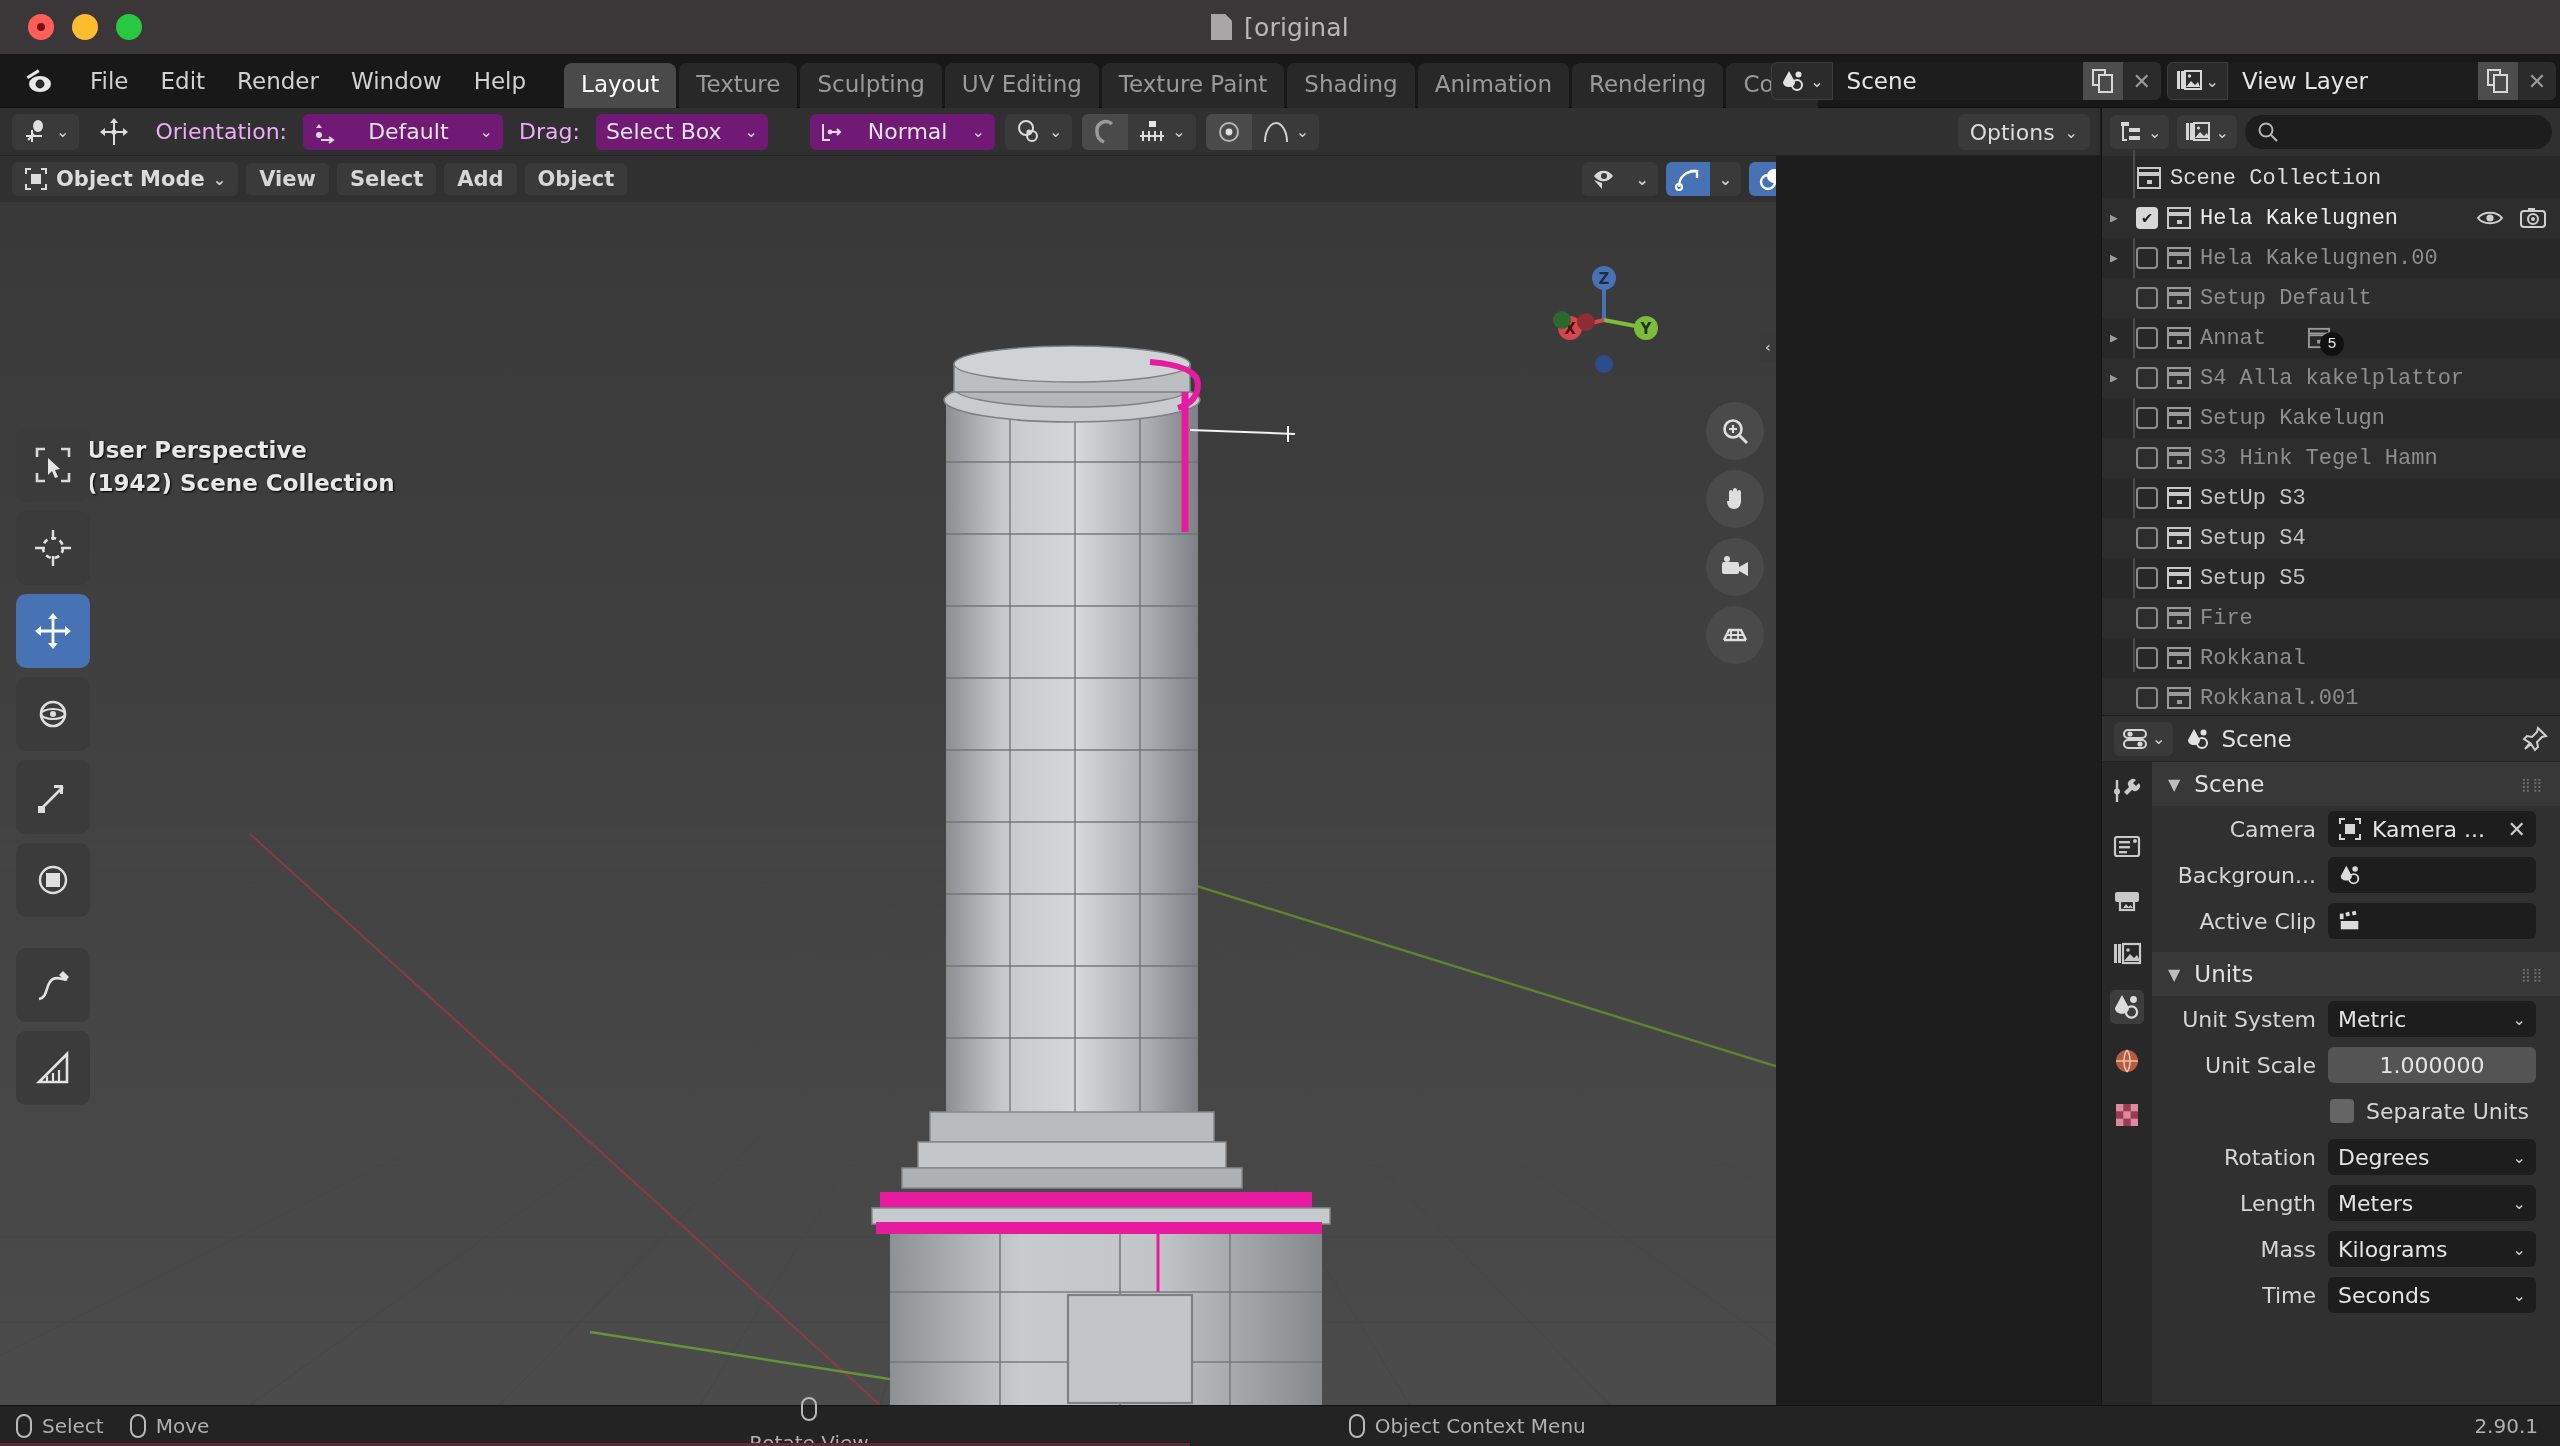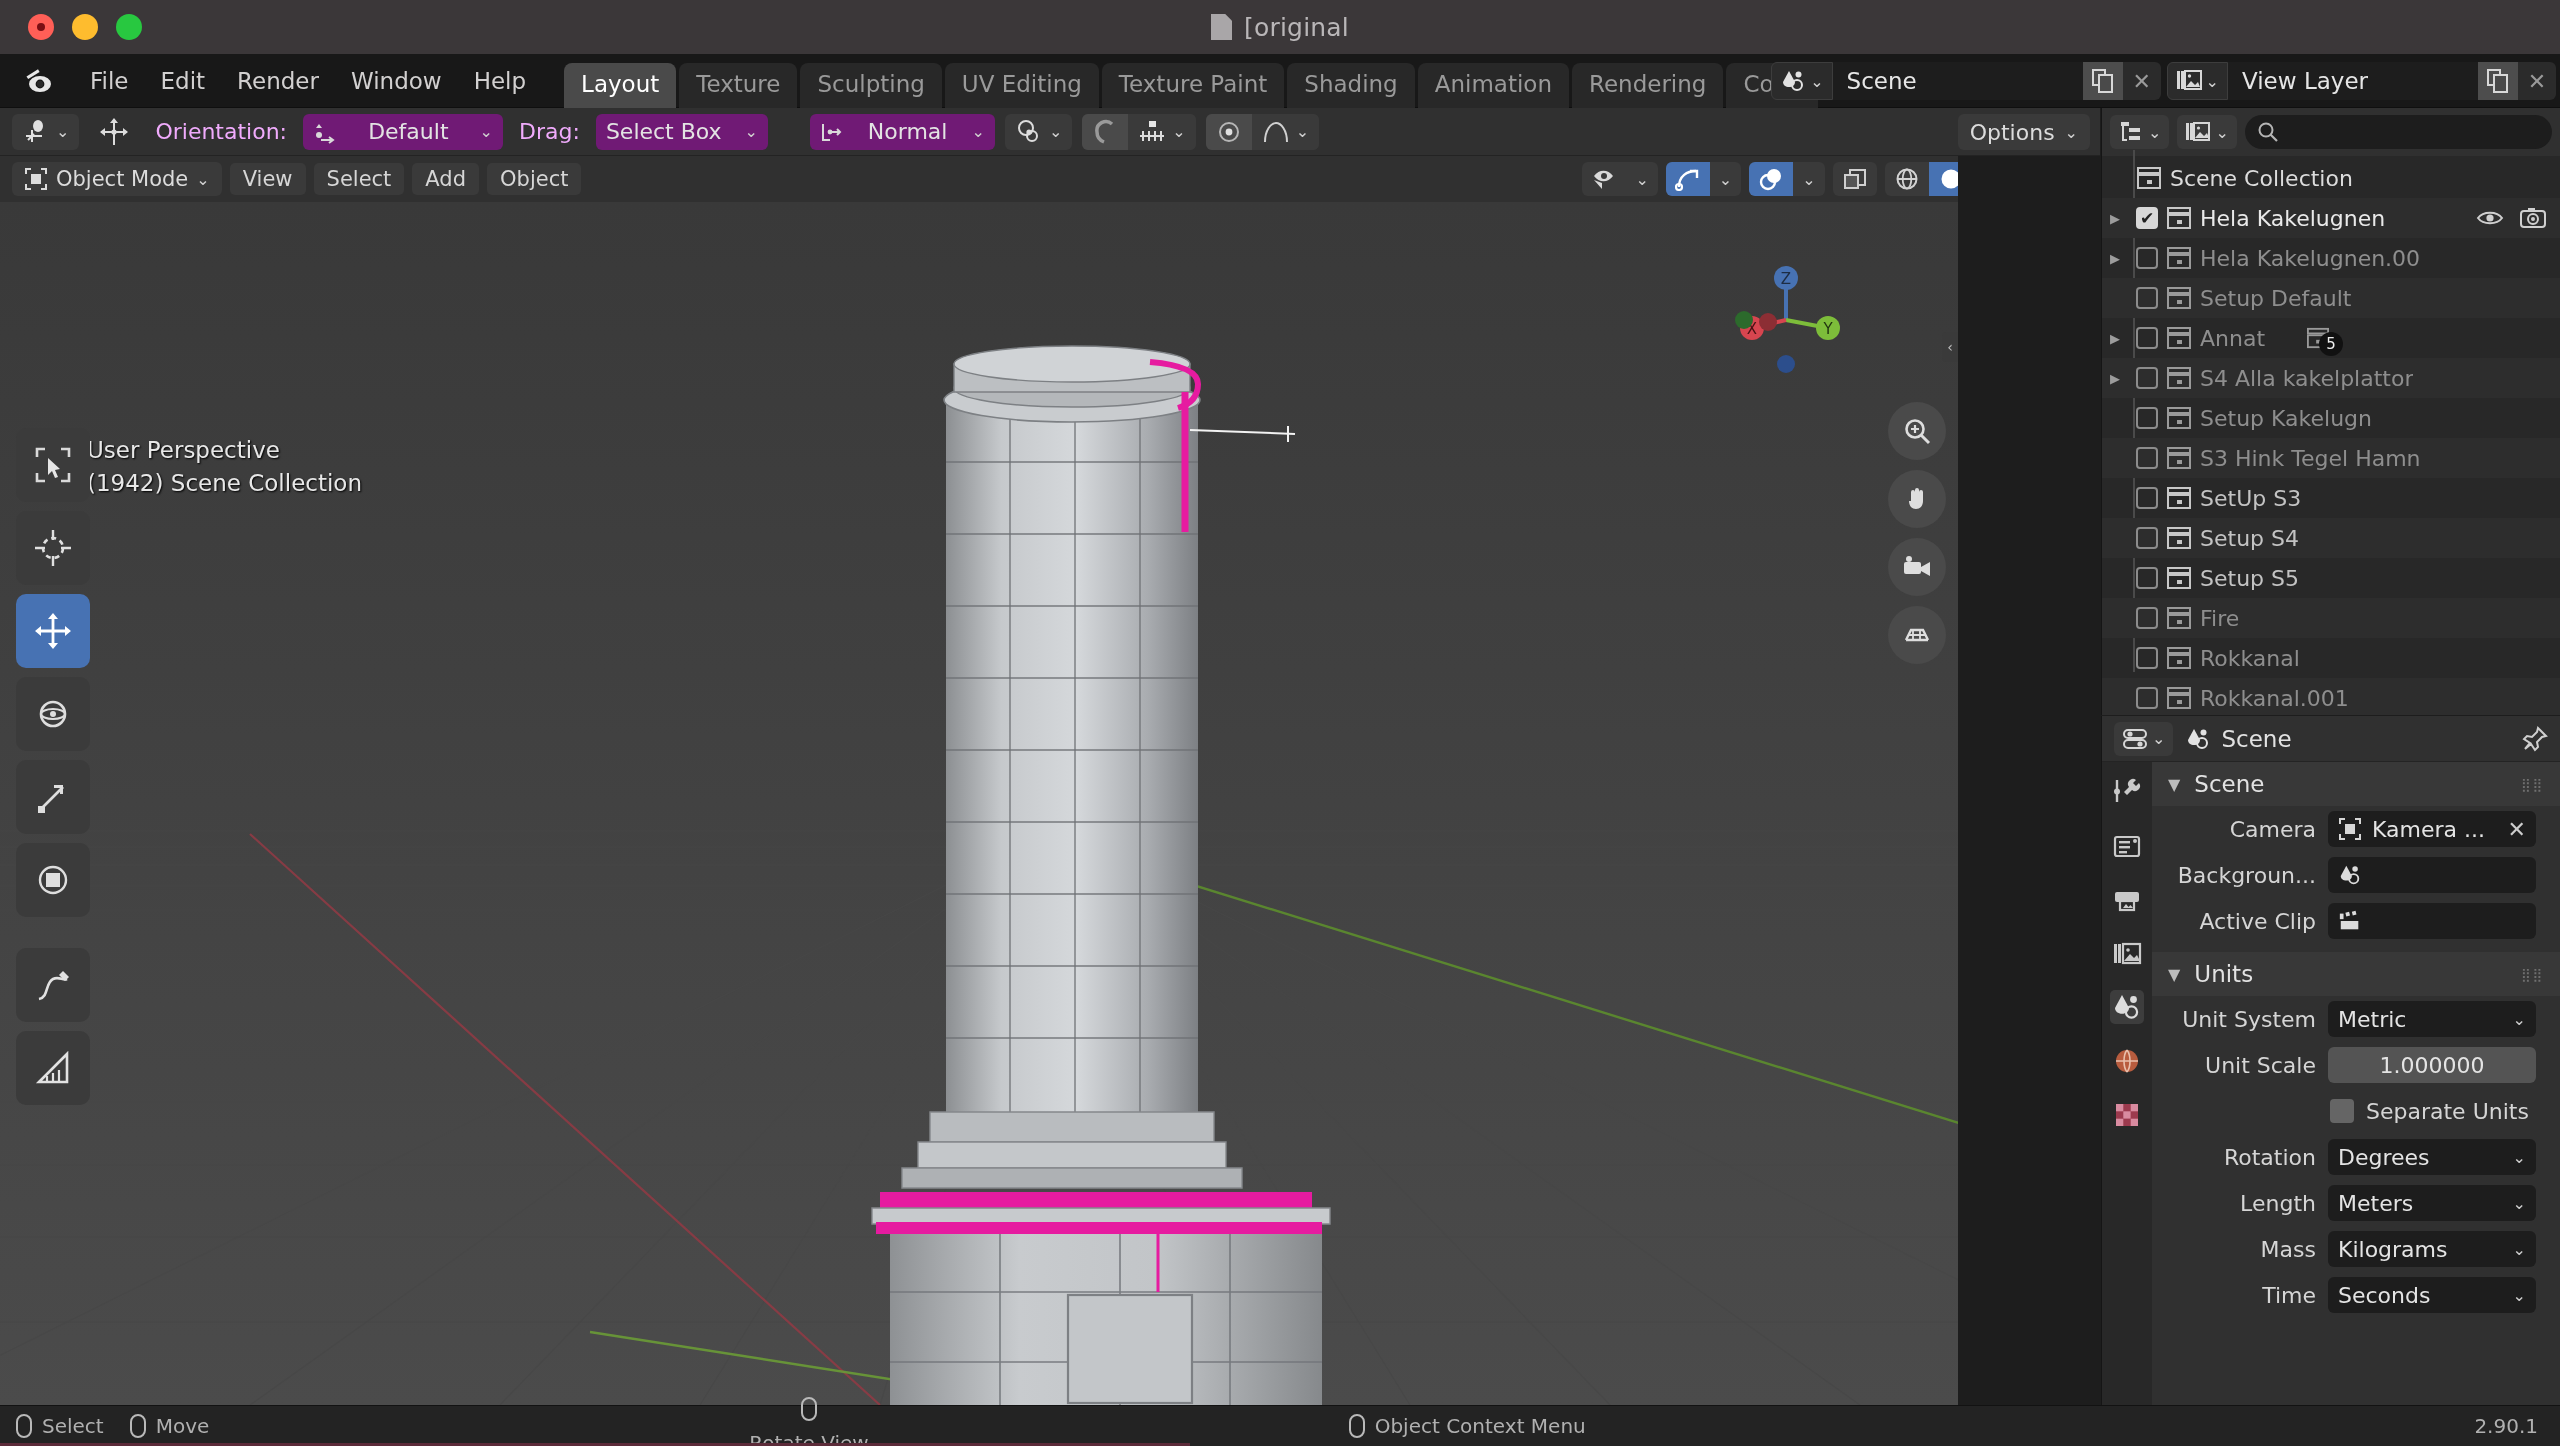--- a/index.html
+++ b/index.html
@@ -87,22 +87,22 @@
     padding:0 10px; color:#e3e3e3; font-size:22px; gap:12px;
   }
   #ts-options{
     position:absolute; right:10px; top:6px; background:#3a3a3a; border-radius:6px;
     height:36px; display:flex; align-items:center; padding:0 12px; gap:10px;
     color:#dcdcdc; font-size:22px;
   }
 
   
   #viewport{
-    position:absolute; left:0; top:156px; width:1958px; height:1249px;
-    background:#3d3d3d; overflow:hidden;
+    position:absolute; left:0; top:156px; width:1776px; height:1249px;
+    background:#3d3d3d; overflow:hidden;font-weight:bold;
   }
   #vp-header{
     position:absolute; left:0; top:0; width:2100px; height:46px;
     background:#303030; display:flex; align-items:center; padding-left:12px; gap:8px;
   }
   .vp-btn{
     background:#3a3a3a; border-radius:6px; height:34px; display:flex;
     align-items:center; padding:0 12px; gap:8px; color:#dcdcdc; font-size:21px;
   }
   .vp-menu{ color:#d6d6d6; font-size:21px; padding:4px 13px; border-radius:5px; background:#3a3a3a;}
@@ -147,21 +147,21 @@
   #outliner-header{
     height:48px; background:#303030; display:flex; align-items:center;
     padding:0 8px; gap:8px;
   }
   .ol-icbtn{ background:#3a3a3a; border-radius:6px; height:34px; display:flex;
              align-items:center; padding:0 8px; gap:4px; color:#d6d6d6; }
   #ol-search{
     flex:1; background:#1d1d1d; border-radius:17px; height:34px; display:flex;
     align-items:center; padding:0 12px; gap:8px; color:#8b8b8b; font-size:20px;
   }
-  #ol-body{ height:559px; overflow:hidden; padding-top:2px; }
+  #ol-body{ height:559px; overflow:hidden; padding-top:2px;font-family:Liberation Mono, monospace; }
   .ol-row{
     display:flex; align-items:center; height:40px; padding-left:8px; gap:8px;
     color:#c3c3c3; font-size:22px; position:relative;
   }
   .ol-row.alt{ background:#2d2d2d; }
   .ol-row.root{ color:#dcdcdc; }
   .ol-row.dim{ color:#8e8e8e; }
   .ol-row.active-name{ color:#e9e9e9; }
   .ol-tri{ width:18px; color:#9c9c9c; font-size:13px; }
   .ol-tri.empty{ visibility:hidden; }

